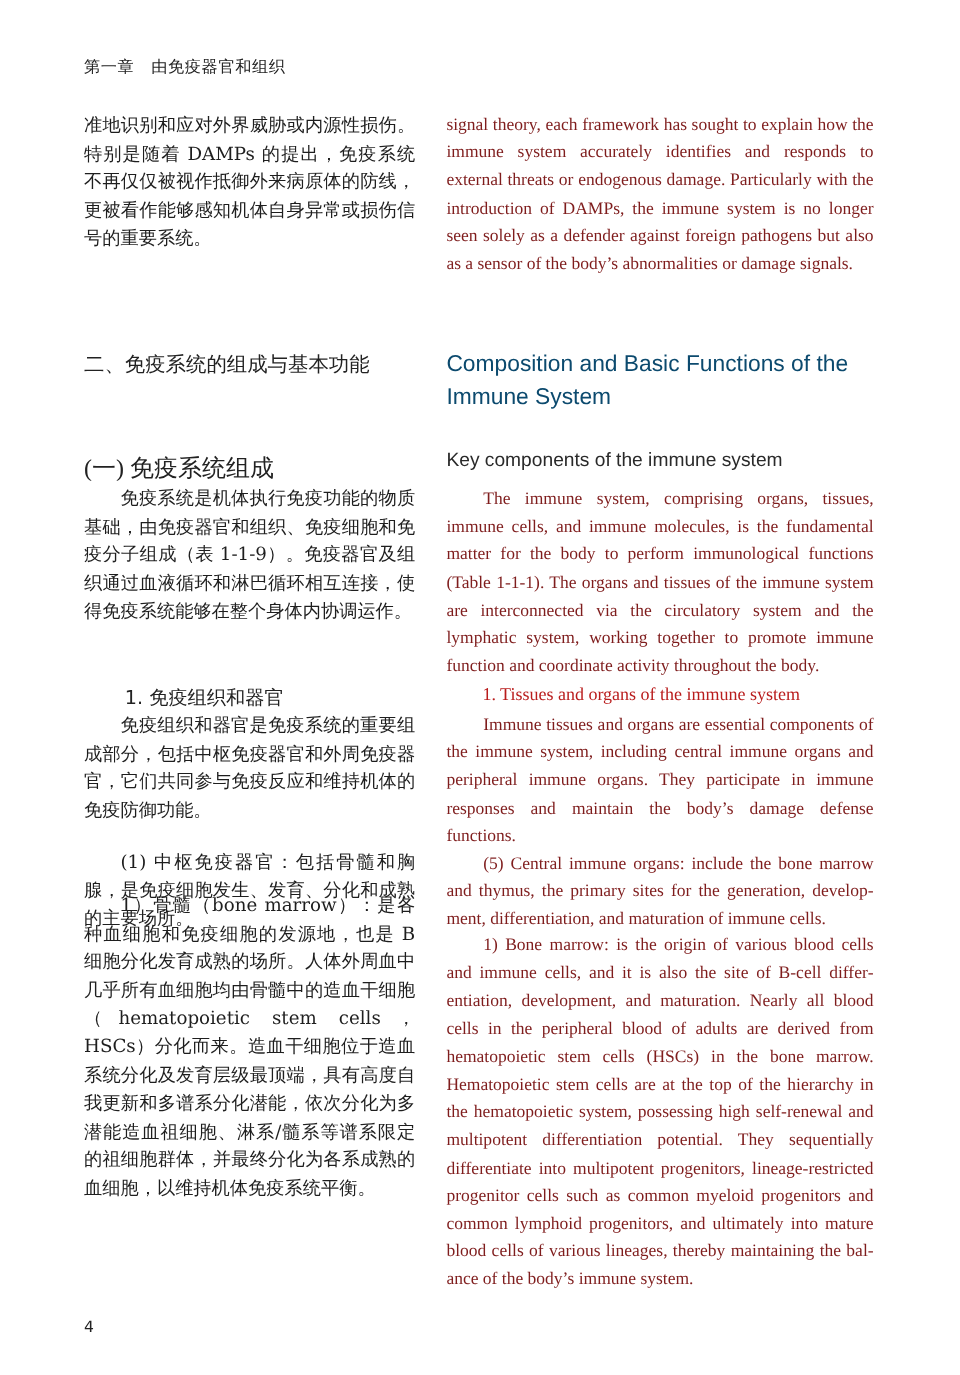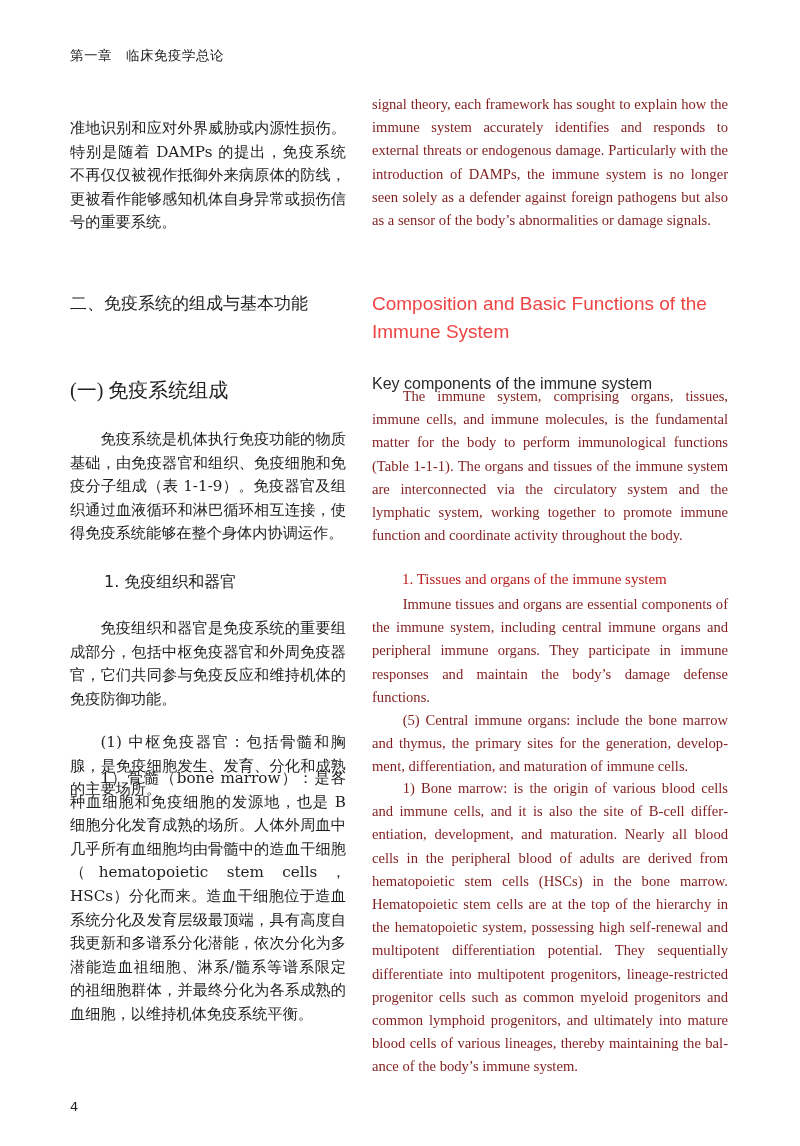--- a/index.html
+++ b/index.html
@@ -1,37 +1,37 @@
 <!DOCTYPE html>
 <html><head>
 <meta charset="utf-8">
 <style>
   html, body { margin: 0; padding: 0; background: #ffffff; }
   body { width: 800px; height: 1146px; position: relative; overflow: hidden; color: #1a1a1a; }
   .abs { position: absolute; }
   .running-head { left: 70px; top: 47px; font-family: "DejaVu Sans", sans-serif; font-size: 13.5px; color: #222; letter-spacing: 0.5px; }
   .zh { font-family: "DejaVu Serif", serif; font-size: 15.2px; line-height: 23.6px; text-align: justify; text-justify: inter-character; color: #1e1e1e; }
   .en { font-family: "Liberation Serif", serif; font-size: 14.6px; line-height: 23.2px; text-align: justify; color: #7f1d1d; hyphens: manual; }
-  .zh-col { left: 70px; width: 276px; margin-top: 24px; }
+  .zh-col { left: 70px; width: 276px; }
   .en-col { left: 372px; width: 356px; }
   .indent { text-indent: 2em; }
   .en .indent { text-indent: 2.1em; }
   p { margin: 0; }
   .h2-zh { font-family: "DejaVu Sans", sans-serif; font-size: 17px; color: #222; text-align: center; }
-  .h2-en { font-family: "Liberation Sans", sans-serif; font-size: 19px; line-height: 28px; color: #ef4444; }
+  .h2-en { font-family: "Liberation Sans", sans-serif; font-size: 19px; line-height: 28px; color: #0c4a6e; }
   .h3-zh { font-family: Liberation Serif, serif; font-size: 20px; color: #222; }
   .h3-en { font-family: "Liberation Sans", sans-serif; font-size: 16px; color: #2a2a2a; }
   .h4-zh { font-family: "DejaVu Sans", sans-serif; font-size: 16px; color: #222; }
   .h4-en { font-family: Liberation Serif, serif; font-size: 15px; color: #b91c1c; }
   .page-number { left: 70px; top: 1099px; font-family: "DejaVu Sans", sans-serif; font-size: 13px; color: #222; }
 </style>
 </head>
 <body>
 
-<div class="abs running-head">第一章　临床免疫学总论</div>
+<div class="abs running-head">第一章　由免疫器官和组织</div>
 
 <p class="abs zh zh-col" style="top:93px;">准地识别和应对外界威胁或内源性损伤。特别是随着 DAMPs 的提出，免疫系统不再仅仅被视作抵御外来病原体的防线，更被看作能够感知机体自身异常或损伤信号的重要系统。</p>
 
 <div class="abs h2-zh" style="left:70px; top:292px;">二、免疫系统的组成与基本功能</div>
 
 <div class="abs h3-zh" style="left:70px; top:377px;">(一) 免疫系统组成</div>
 
 <p class="abs zh zh-col indent" style="top:404px;">免疫系统是机体执行免疫功能的物质基础，由免疫器官和组织、免疫细胞和免疫分子组成（表 1-1-9）。免疫器官及组织通过血液循环和淋巴循环相互连接，使得免疫系统能够在整个身体内协调运作。</p>
 
 <div class="abs h4-zh" style="left:104px; top:572px;">1. 免疫组织和器官</div>
@@ -41,21 +41,21 @@
 <p class="abs zh zh-col indent" style="top:707px;">(1) 中枢免疫器官：包括骨髓和胸腺，是免疫细胞发生、发育、分化和成熟的主要场所。</p>
 
 <p class="abs zh zh-col indent" style="top:743px;">1）骨髓（bone marrow）：是各种血细胞和免疫细胞的发源地，也是 B 细胞分化发育成熟的场所。人体外周血中几乎所有血细胞均由骨髓中的造血干细胞（hematopoietic stem cells，HSCs）分化而来。造血干细胞位于造血系统分化及发育层级最顶端，具有高度自我更新和多谱系分化潜能，依次分化为多潜能造血祖细胞、淋系/髓系等谱系限定的祖细胞群体，并最终分化为各系成熟的血细胞，以维持机体免疫系统平衡。</p>
 
 <p class="abs en en-col" style="top:93px;">signal theory, each framework has sought to explain how the immune system accurately identifies and responds to external threats or endogenous damage. Particularly with the introduction of DAMPs, the immune system is no longer seen solely as a defender against foreign pathogens but also as a sensor of the body’s abnormalities or damage signals.</p>
 
 <div class="abs h2-en" style="left:372px; top:290px; width:360px;">Composition and Basic Functions of the Immune System</div>
 
 <div class="abs h3-en" style="left:372px; top:375px;">Key components of the immune system</div>
 
-<div class="abs en en-col" style="top:385px;">
+<div class="abs en en-col" style="top:405px;">
   <p class="indent">The immune system, comprising organs, tissues, immune cells, and immune molecules, is the fundamental matter for the body to perform immunological functions (Table 1-1-1). The organs and tissues of the immune sys­tem are interconnected via the circulatory system and the lymphatic system, working together to promote immune function and coordinate activity throughout the body.</p>
 </div>
 
 <div class="abs h4-en" style="left:402px; top:571px;">1.  Tissues and organs of the immune system</div>
 
 <div class="abs en en-col" style="top:593px;">
   <p class="indent">Immune tissues and organs are essential compo­nents of the immune system, including central immune organs and peripheral immune organs. They participate in immune responses and maintain the body’s damage defense functions.</p>
 </div>
 
 <div class="abs en en-col" style="top:709px;">

